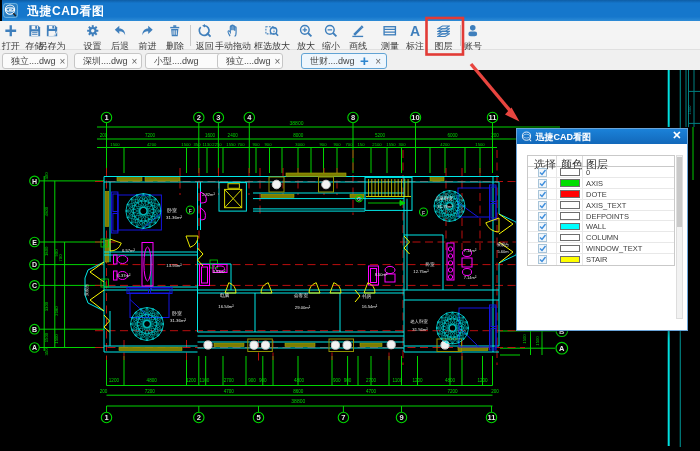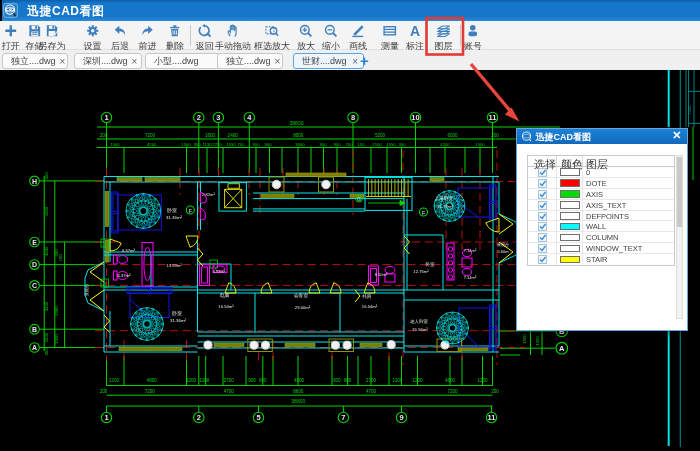--- a/index.html
+++ b/index.html
@@ -239,21 +239,21 @@
       <span class="tx">×</span>
     </div>
 <div class="tab" style="left:145px;width:88px">
       <span class="tn">小型....dwg</span>
       <span class="tx">×</span>
     </div>
 <div class="tab" style="left:217px;width:66px">
       <span class="tn">独立....dwg</span>
       <span class="tx">×</span>
     </div>
-<div class="tab act" style="left:293px;width:71px">
+<div class="tab act" style="left:301px;width:86px">
       <span class="tn">世财....dwg</span>
       <span class="tx">×</span>
     </div>
 <div class="plus">+</div>
   </div>
 <div id="canvas">
     <svg width="700" height="381" font-family="Liberation Sans,sans-serif">
       <circle cx="106.5" cy="47.5" r="5.2" fill="none" stroke="#00d400" stroke-width="1.1"></circle>
 <text x="106.5" y="50.3" font-size="7.5" fill="#e8e8e8" text-anchor="middle" font-weight="bold">1</text>
 <line x1="106.5" y1="52.7" x2="106.5" y2="77.5" stroke="#00d400" stroke-width="1"></line>
@@ -834,32 +834,32 @@
         <span class="sw" style="background:#ffffff"></span>
         <span class="lname">0</span>
       </div>
 <div class="prow">
         <span class="chk">
           <svg width="9" height="9" viewBox="0 0 9 9">
             <rect x="0.5" y="0.5" width="8" height="8" fill="#f0f6fb" stroke="#a8c4d8"></rect>
             <path d="M2 4.5 L4 6.5 L7.5 2" stroke="#3c8ddc" stroke-width="1.4" fill="none"></path>
           </svg>
         </span>
-        <span class="sw" style="background:#ff0000"></span>
-        <span class="lname">DOTE</span>
+        <span class="sw" style="background:#00dd00"></span>
+        <span class="lname">AXIS</span>
       </div>
 <div class="prow">
         <span class="chk">
           <svg width="9" height="9" viewBox="0 0 9 9">
             <rect x="0.5" y="0.5" width="8" height="8" fill="#f0f6fb" stroke="#a8c4d8"></rect>
             <path d="M2 4.5 L4 6.5 L7.5 2" stroke="#3c8ddc" stroke-width="1.4" fill="none"></path>
           </svg>
         </span>
-        <span class="sw" style="background:#00dd00"></span>
-        <span class="lname">AXIS</span>
+        <span class="sw" style="background:#ff0000"></span>
+        <span class="lname">DOTE</span>
       </div>
 <div class="prow">
         <span class="chk">
           <svg width="9" height="9" viewBox="0 0 9 9">
             <rect x="0.5" y="0.5" width="8" height="8" fill="#f0f6fb" stroke="#a8c4d8"></rect>
             <path d="M2 4.5 L4 6.5 L7.5 2" stroke="#3c8ddc" stroke-width="1.4" fill="none"></path>
           </svg>
         </span>
         <span class="sw" style="background:#ffffff"></span>
         <span class="lname">AXIS_TEXT</span>

